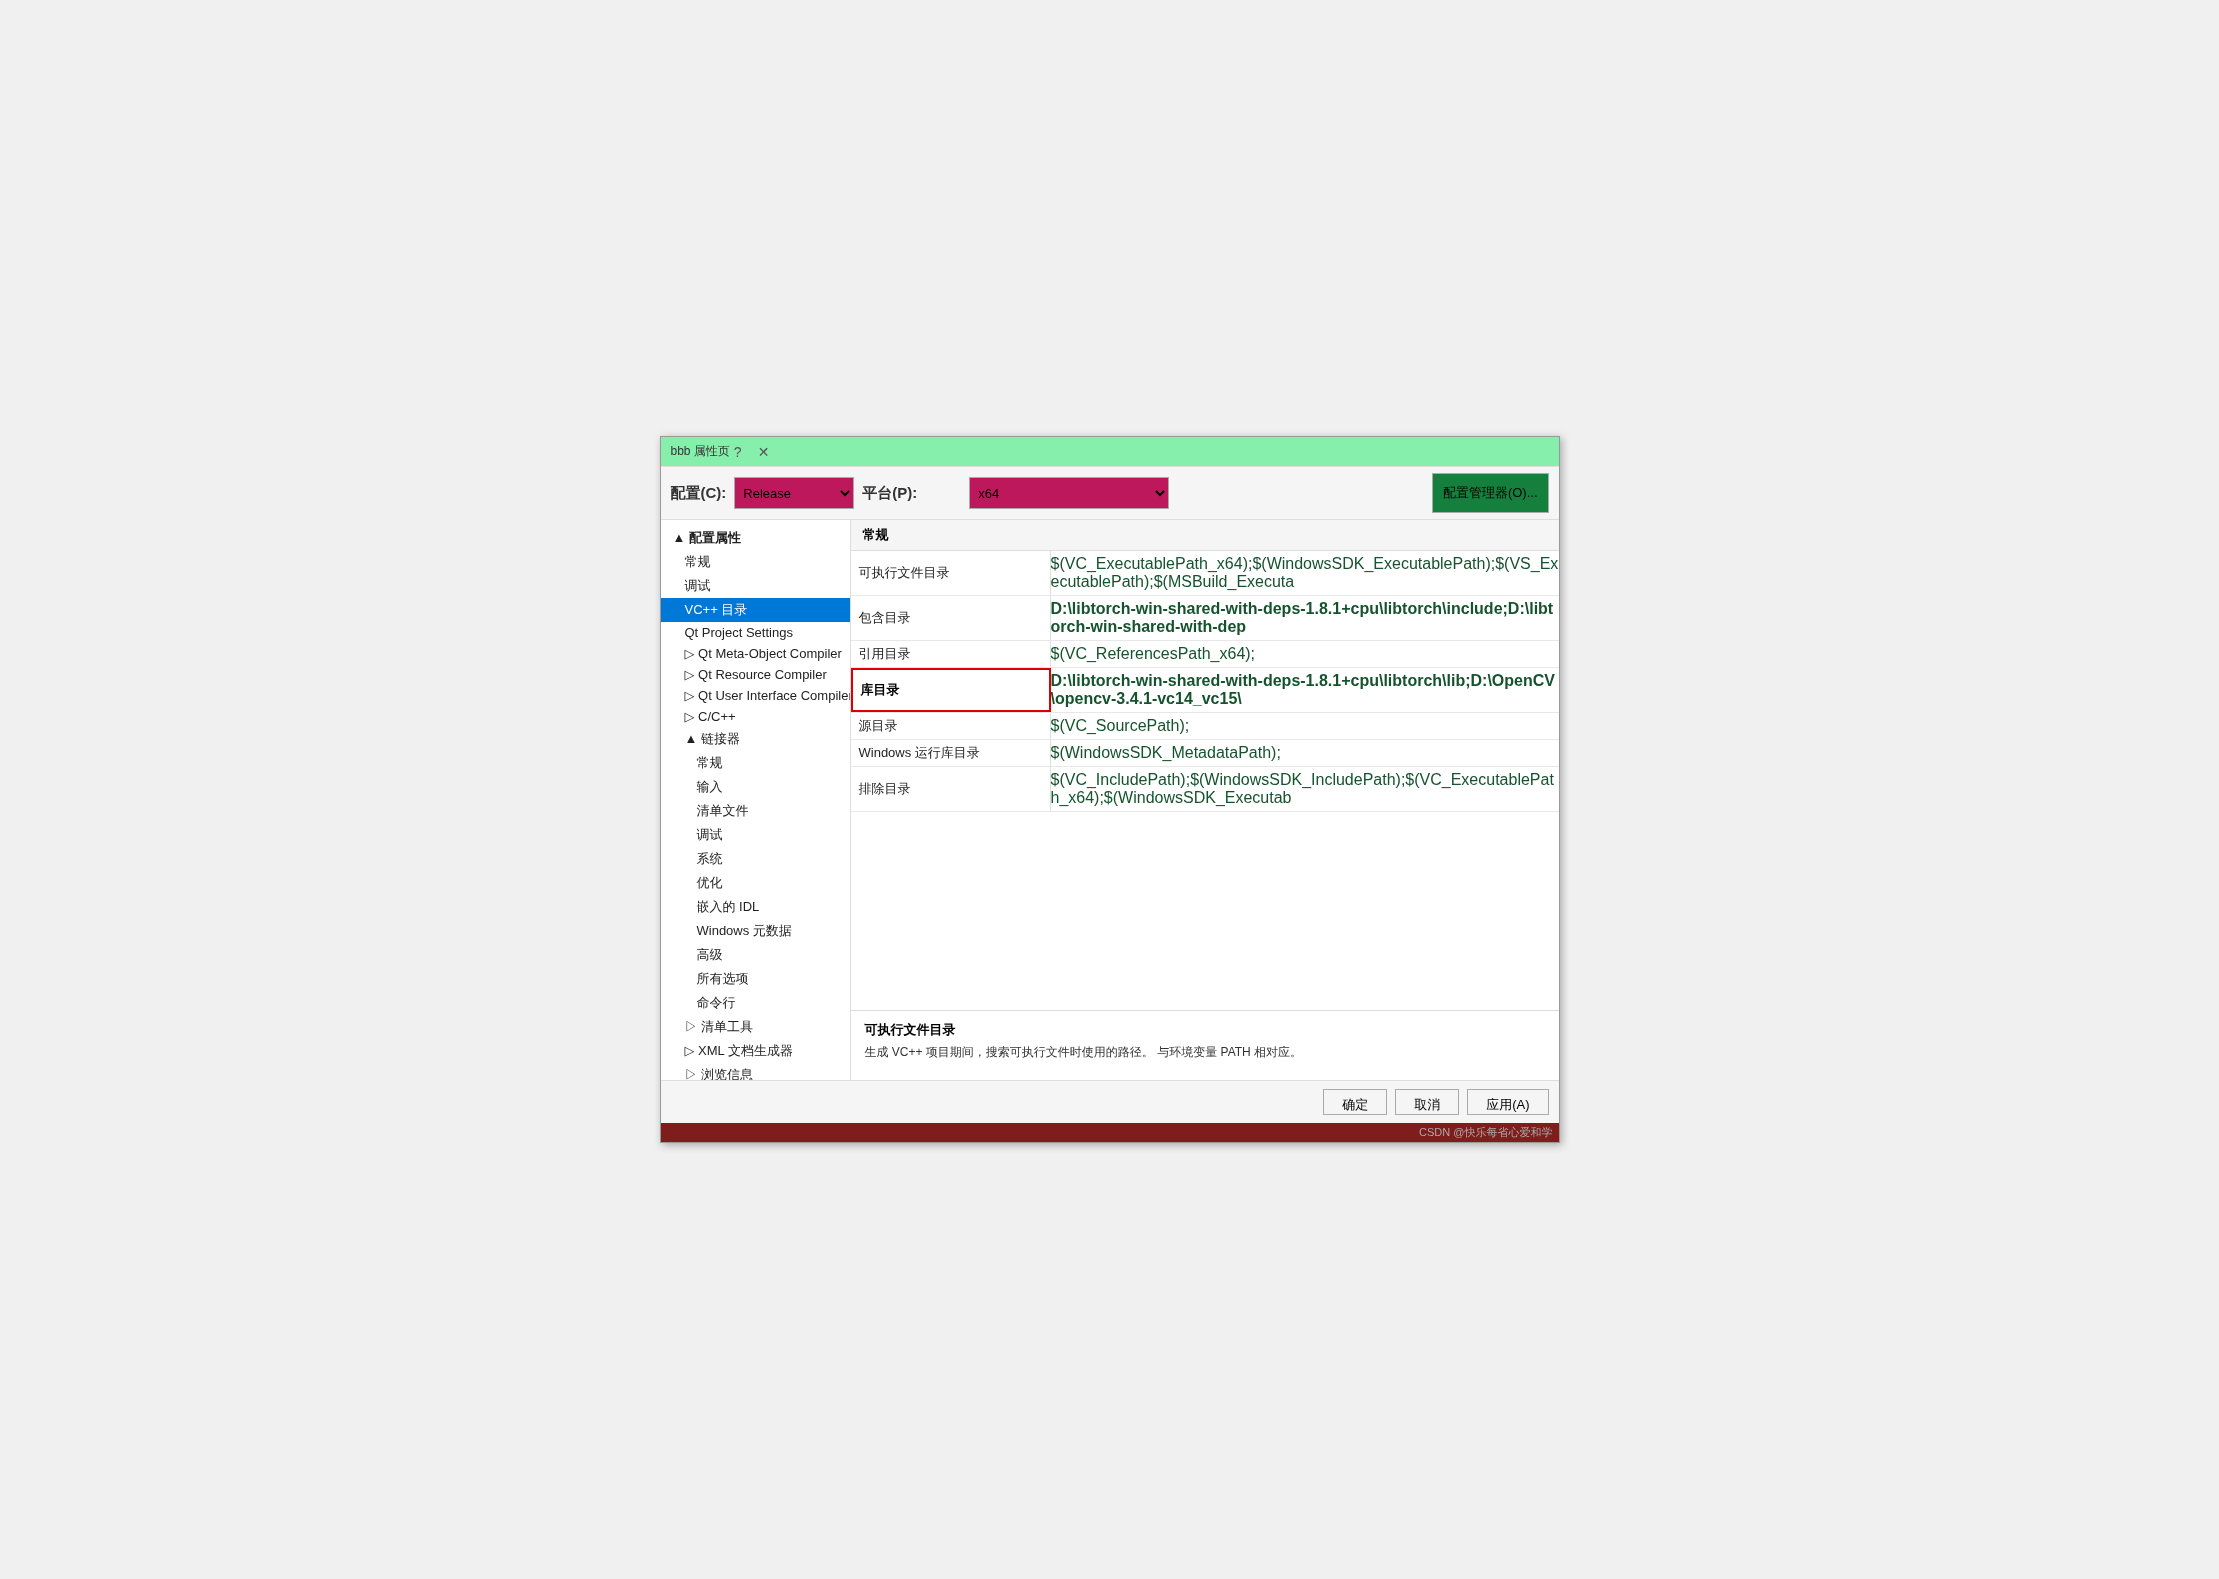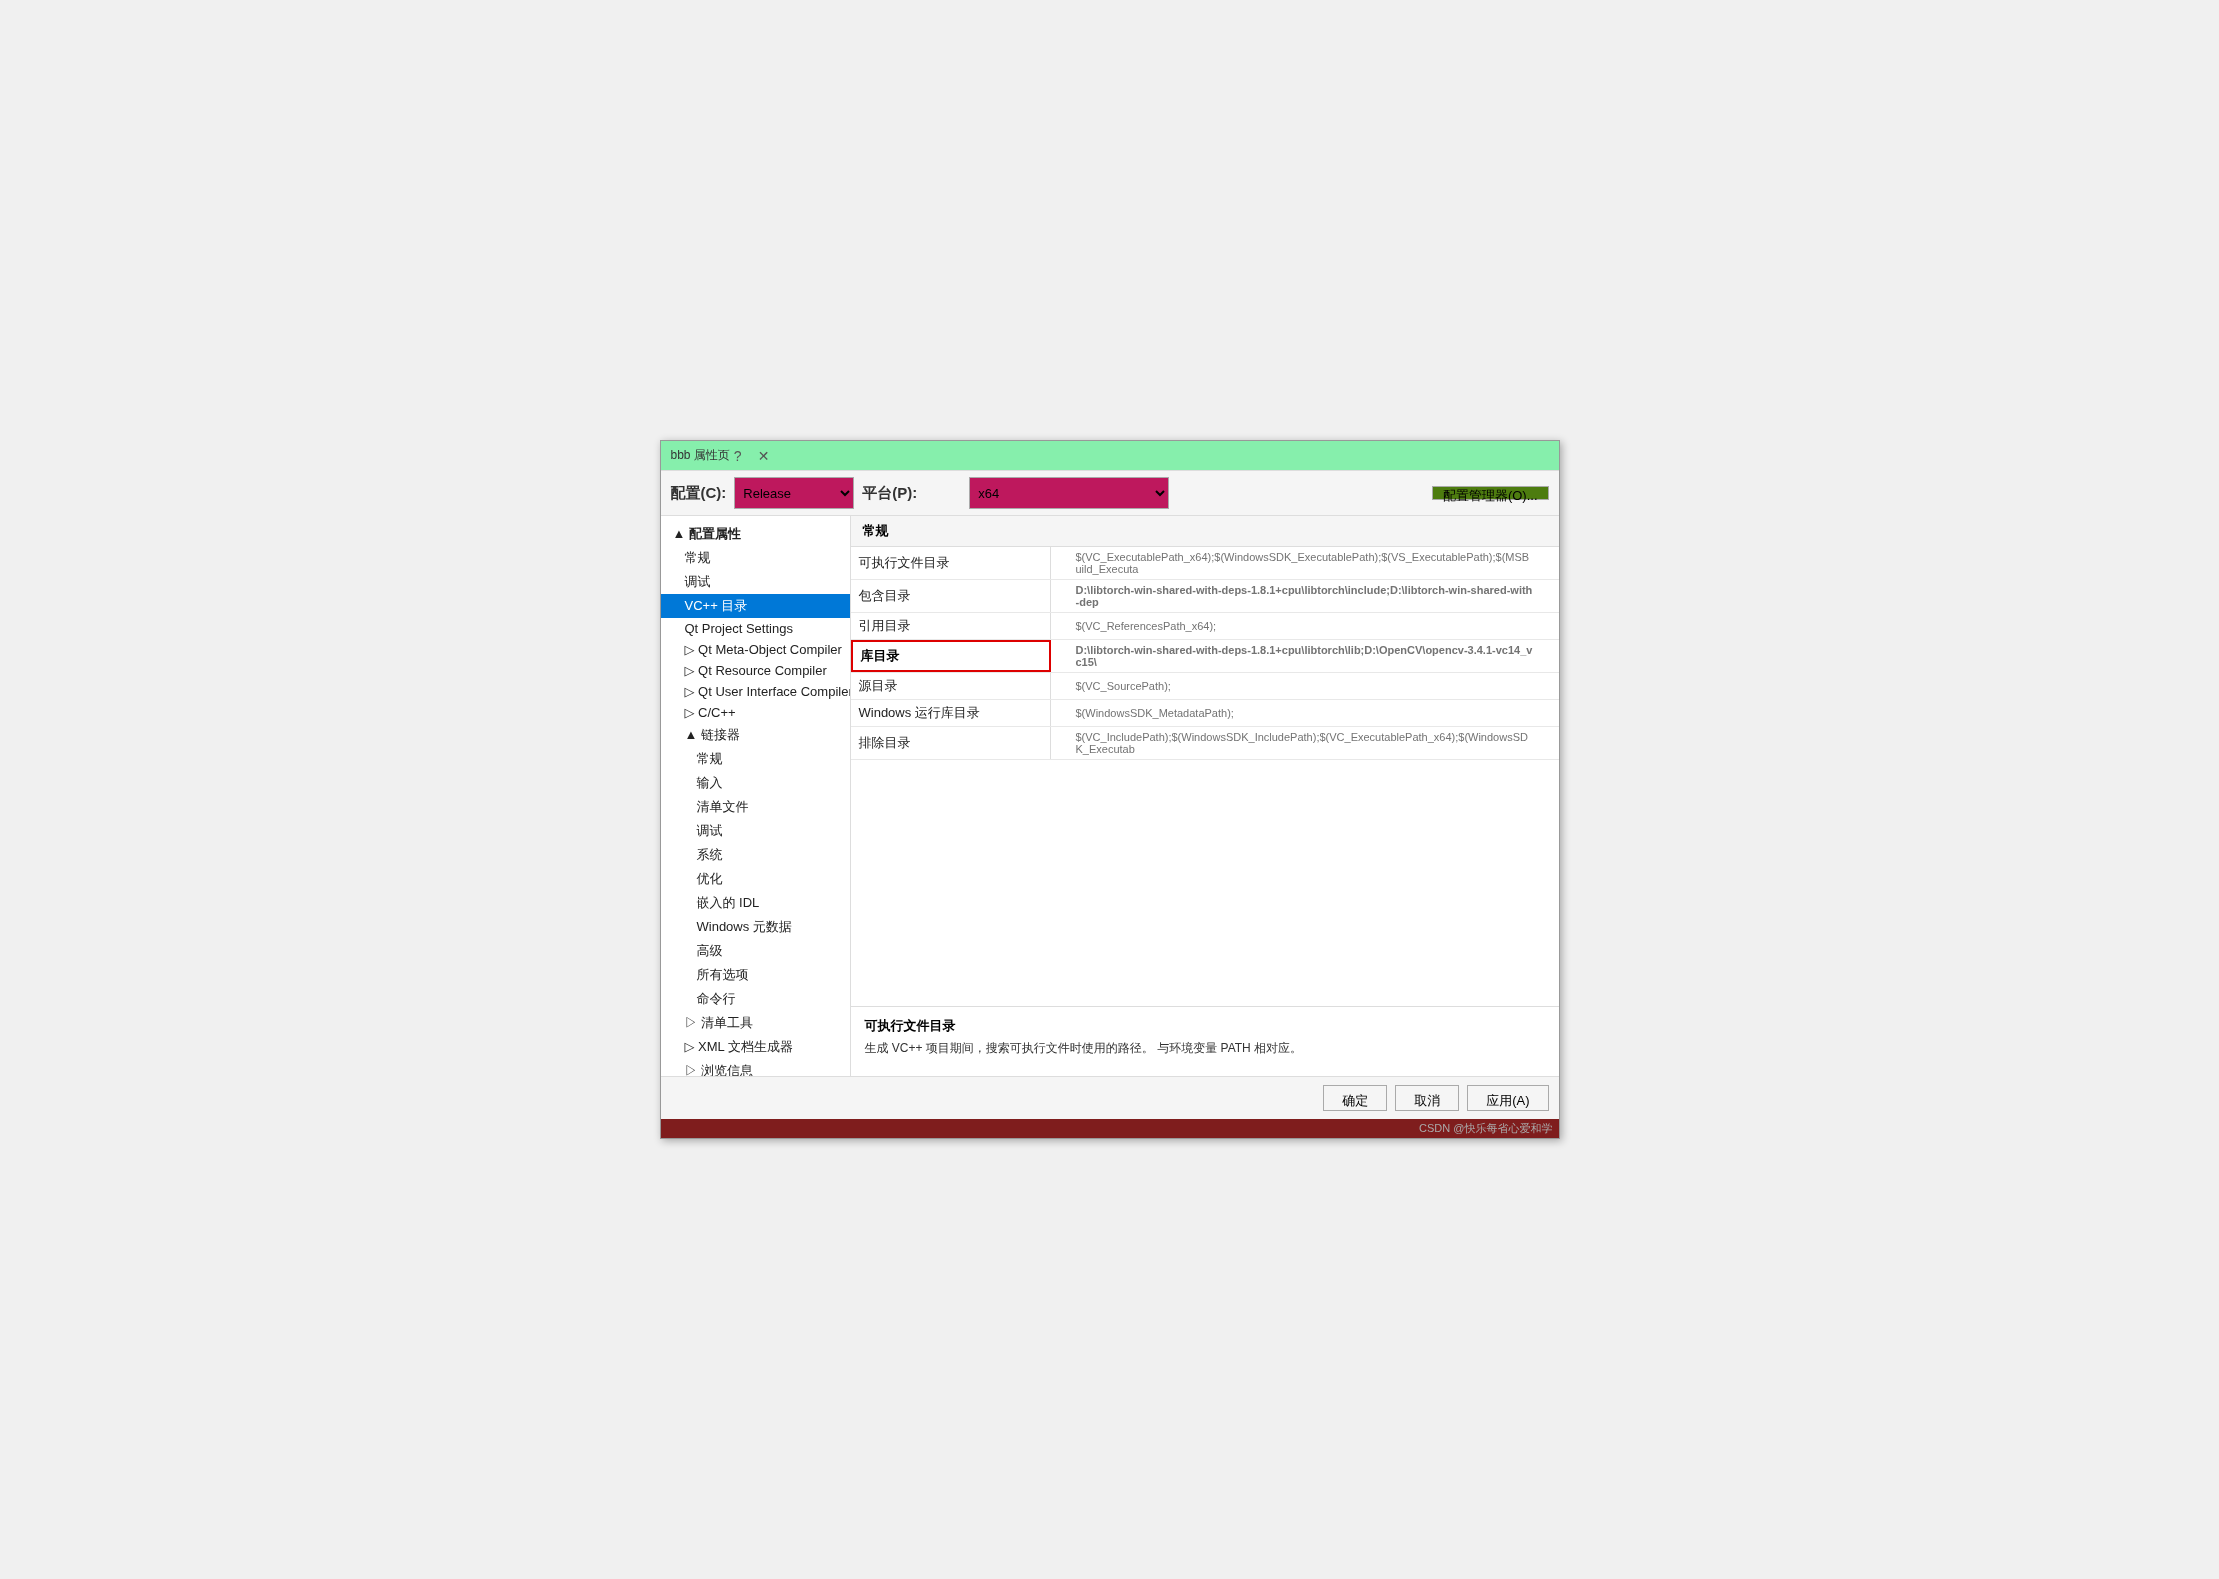--- a/index.html
+++ b/index.html
@@ -55,24 +55,24 @@
     .toolbar-select {
       height: 32px;
       border: 1px solid #aaa;
       background: #be185d;
       font-size: 13px;
       padding: 0 4px;
       cursor: pointer;
       min-width: 120px;
     }
     .toolbar-btn {
-      height: 14px;
+      height: 40px;
       padding: 0 10px;
       border: 1px solid #aaa;
-      background: #4d7c0f;
+      background: #15803d;
       font-size: 13px;
       cursor: pointer;
       white-space: nowrap;
       margin-left: auto;
     }
     .main-content {
       display: flex;
       height: 560px;
     }
     .sidebar {
@@ -140,23 +140,23 @@
       display: flex;
       align-items: center;
     }
     .prop-name.bold-red {
       border: 2px solid #d00;
       font-weight: bold;
       color: #000;
     }
     .prop-value {
       flex: 1;
-      padding: 4px 25px;
-      font-size: 11px;
-      color: #737373;
+      padding: 4px 0;
+      font-size: 16px;
+      color: #14532d;
       word-break: break-all;
       display: flex;
       align-items: center;
     }
     .prop-value.bold {
       font-weight: bold;
     }
     .description-panel {
       background: #fff;
       border-top: 1px solid #ddd;

